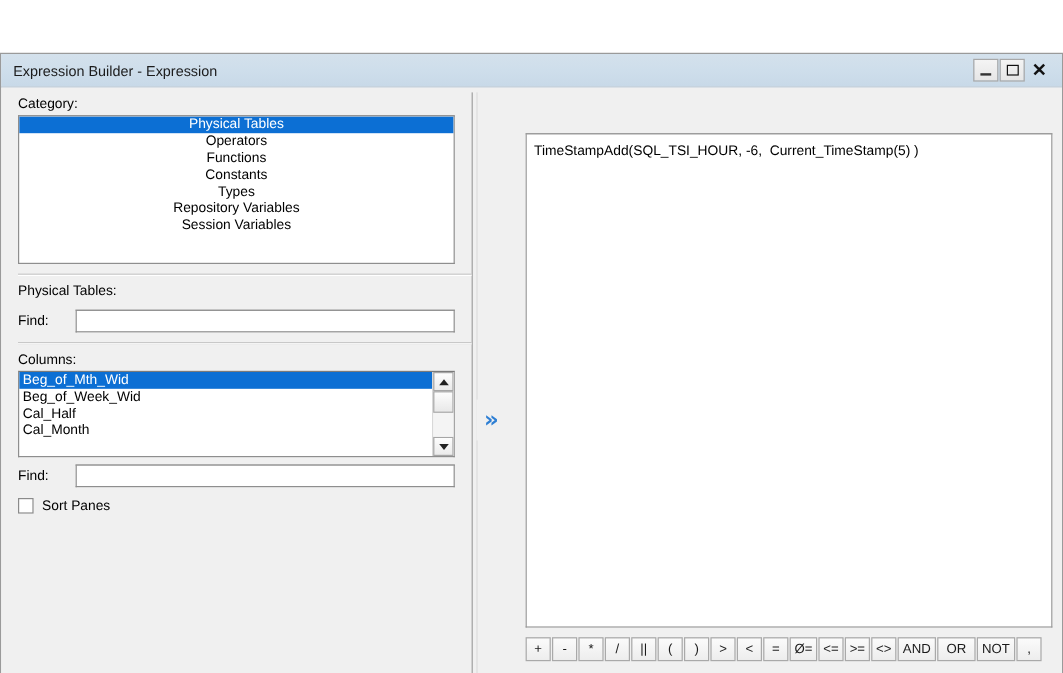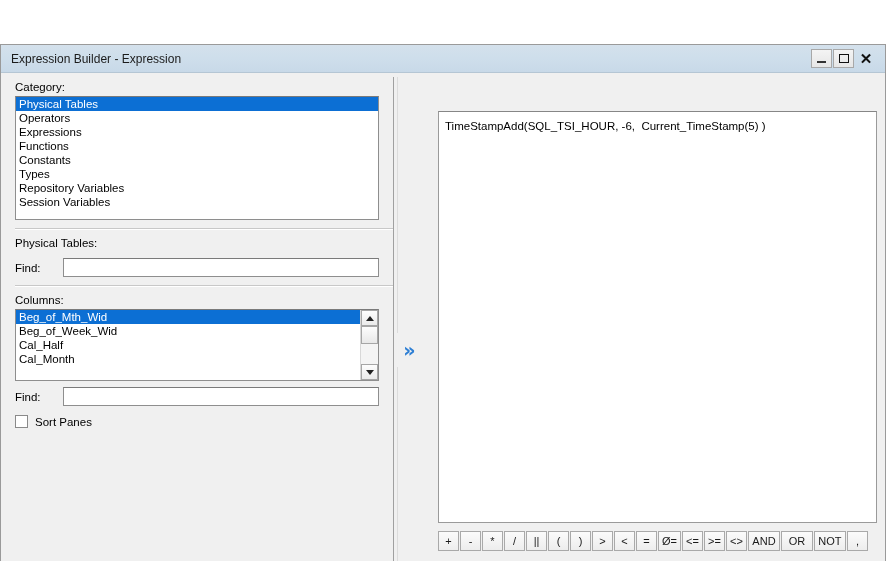--- a/index.html
+++ b/index.html
@@ -148,21 +148,21 @@
     padding: 0 3px;
     font-size: 11.5px;
     white-space: nowrap;
     color: #000;
   }
   .list-item.selected {
     background: #0c6fd4;
     color: #ffffff;
   }
 
-  #category-list { height: 124px; width: 364px; }
+  #category-list { height: 124px; width: 364px; text-align: center; }
   #tables-list   { height: 182px; width: 364px; }
   #columns-list  { height: 72px;  width: 364px; }
 
   .listbox.with-scroll .list-inner {
     margin-right: 17px;
   }
 
   
   .vscroll {
     position: absolute;
@@ -363,21 +363,20 @@
 
   <div class="dialog-body">
 
     <div class="left-pane">
 
       <div class="field-label">Category:</div>
       <div class="listbox" id="category-list">
         <div class="list-inner">
           <div class="list-item selected">Physical Tables</div>
           <div class="list-item">Operators</div>
-          <div class="list-item">Expressions</div>
           <div class="list-item">Functions</div>
           <div class="list-item">Constants</div>
           <div class="list-item">Types</div>
           <div class="list-item">Repository Variables</div>
           <div class="list-item">Session Variables</div>
         </div>
       </div>
 
       <div class="hr-sep"></div>
 

